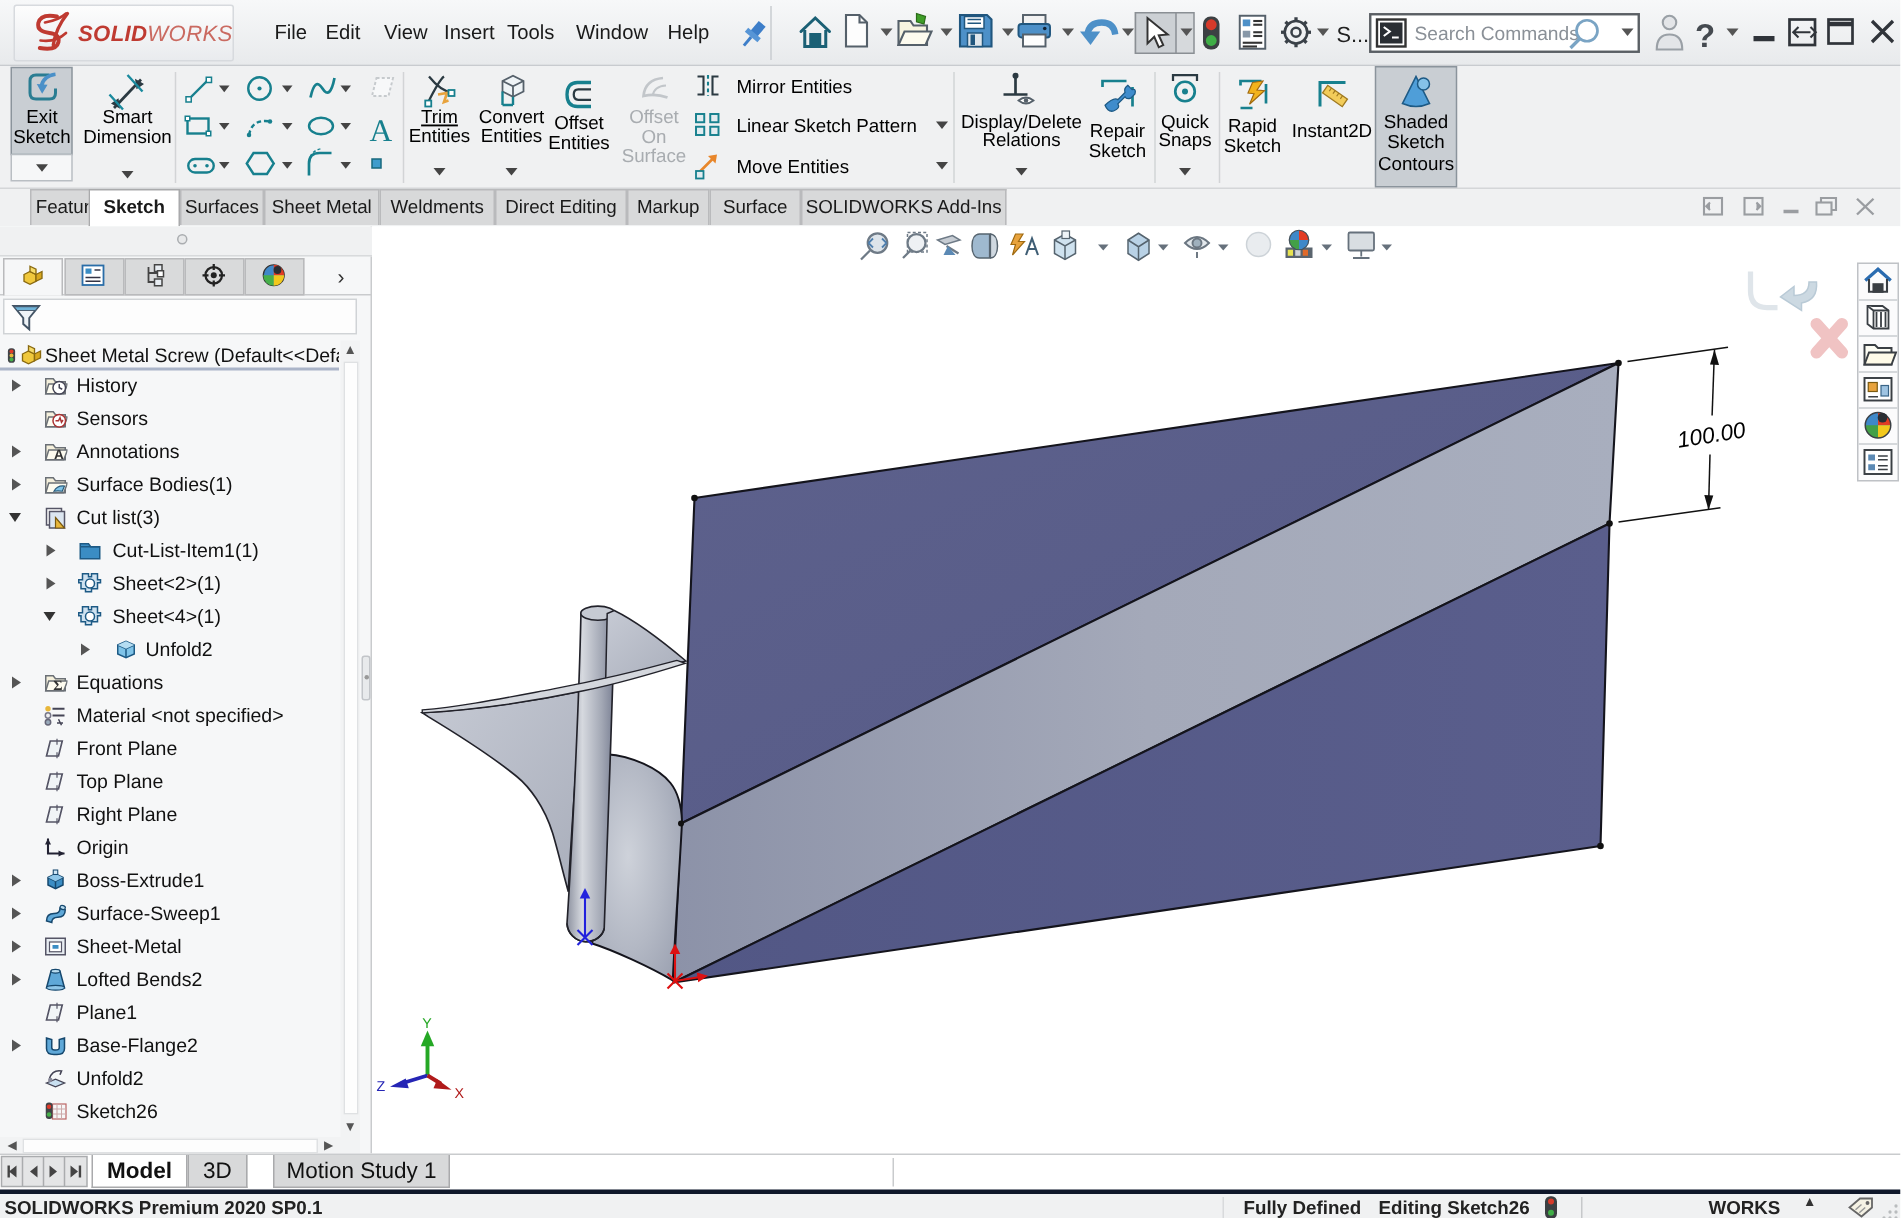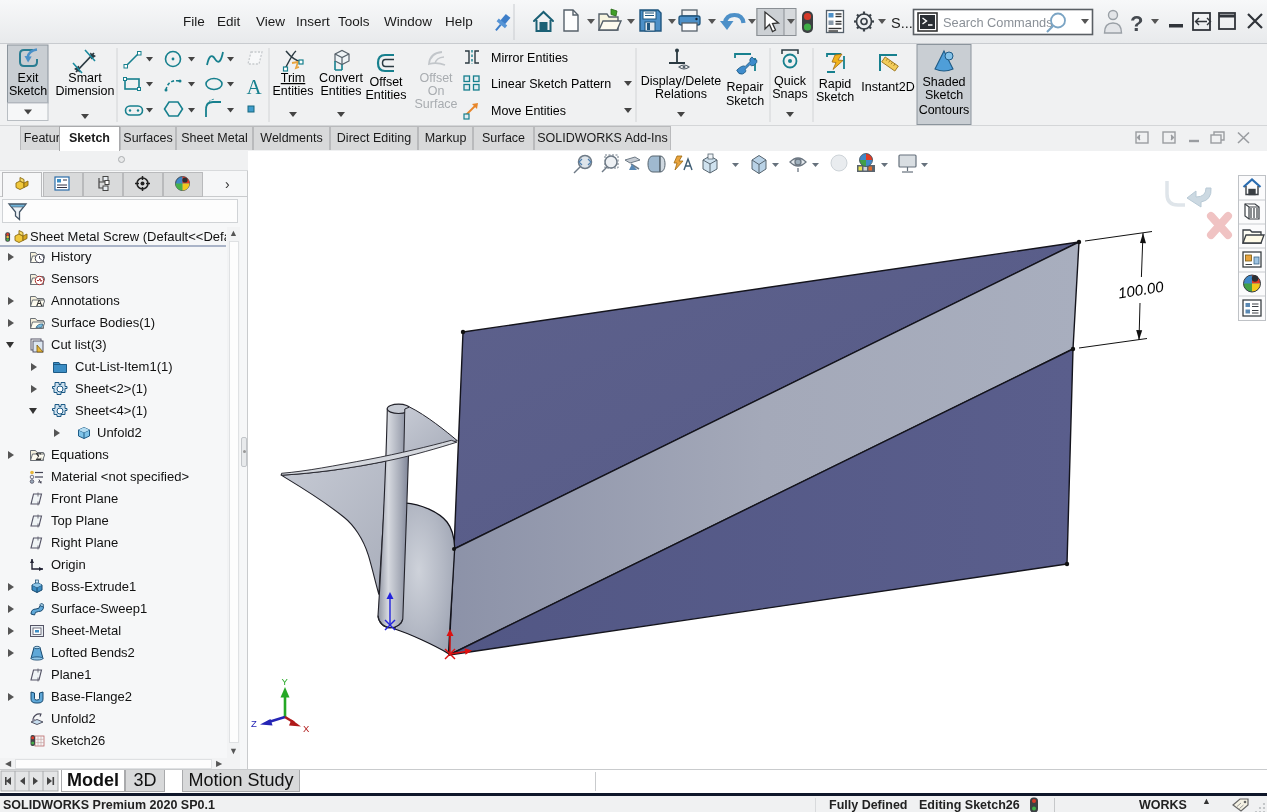--- a/index.html
+++ b/index.html
@@ -31,30 +31,41 @@
 .ptab.active { background:#f6f7f8; border-bottom:none; }
 
 .trow { position:absolute; left:0; height:22px; line-height:22px; font-size:13px; color:#111; white-space:nowrap; }
 .trow .tic { display:inline-block; vertical-align:-3px; }
 .exp { position:absolute; width:0; height:0; }
 .exp.r { border-top:4.5px solid transparent; border-bottom:4.5px solid transparent; border-left:6px solid #555; }
 .exp.d { border-left:4.5px solid transparent; border-right:4.5px solid transparent; border-top:6px solid #333; }
 
 #mtabs { position:absolute; left:0; top:769px; width:1267px; height:24px; background:#fff; border-top:1px solid #c9cbcd; }
 .mtab { position:absolute; top:0; height:22px; line-height:21px; background:#d8d9da; text-align:center;
-  border:1px solid #a9aaac; border-top:none; font-size:18px; }
+  border:1px solid #a9aaac; border-top:none; font-size:15px; }
 .mtab.active { background:#fff; font-weight:bold; }
 #statusbar { position:absolute; left:0; top:793px; width:1267px; height:19px; background:#f0f1f2;
   border-top:3px solid #0f172a; font-size:12.5px; color:#222;font-weight:bold; }
 </style>
 </head>
 <body>
 <div id="app">
 
 <div id="titlebar">
+  <div id="logo">
+    <svg width="146" height="37" viewBox="0 0 146 37" style="position:absolute;left:0;top:0;">
+      <g fill="none" stroke="#bf3a31" stroke-linecap="round">
+        <path d="M28,7 q-11,-2 -12.5,4.5 q-1,5.5 7.5,6.5 q7,0.8 6,6 q-1.3,6 -12.5,4" stroke-width="2.6"></path>
+        <path d="M35,5 q-8,10 -9.5,21" stroke-width="2.2"></path>
+        <path d="M20,11 q9,-1.5 14,-6" stroke-width="1.8"></path>
+        <path d="M17,23 q10,1.5 17,-5" stroke-width="1.8"></path>
+      </g>
+      <text x="42" y="23.5" font-family="Liberation Sans, sans-serif" font-size="14.8" font-weight="bold" font-style="italic" fill="#bf3a31" letter-spacing="0.2">SOLID<tspan font-weight="normal" fill="#ca6a61">WORKS</tspan></text>
+    </svg>
+  </div>
   <div class="menu" style="left:183px;">File</div>
   <div class="menu" style="left:217px;">Edit</div>
   <div class="menu" style="left:256px;">View</div>
   <div class="menu" style="left:296px;">Insert</div>
   <div class="menu" style="left:338px;">Tools</div>
   <div class="menu" style="left:384px;">Window</div>
   <div class="menu" style="left:445px;">Help</div>
   <svg width="780" height="44" viewBox="0 0 780 44" style="position:absolute;left:487px;top:0;">
 
     <g transform="translate(6,12) rotate(40 10 10)">

